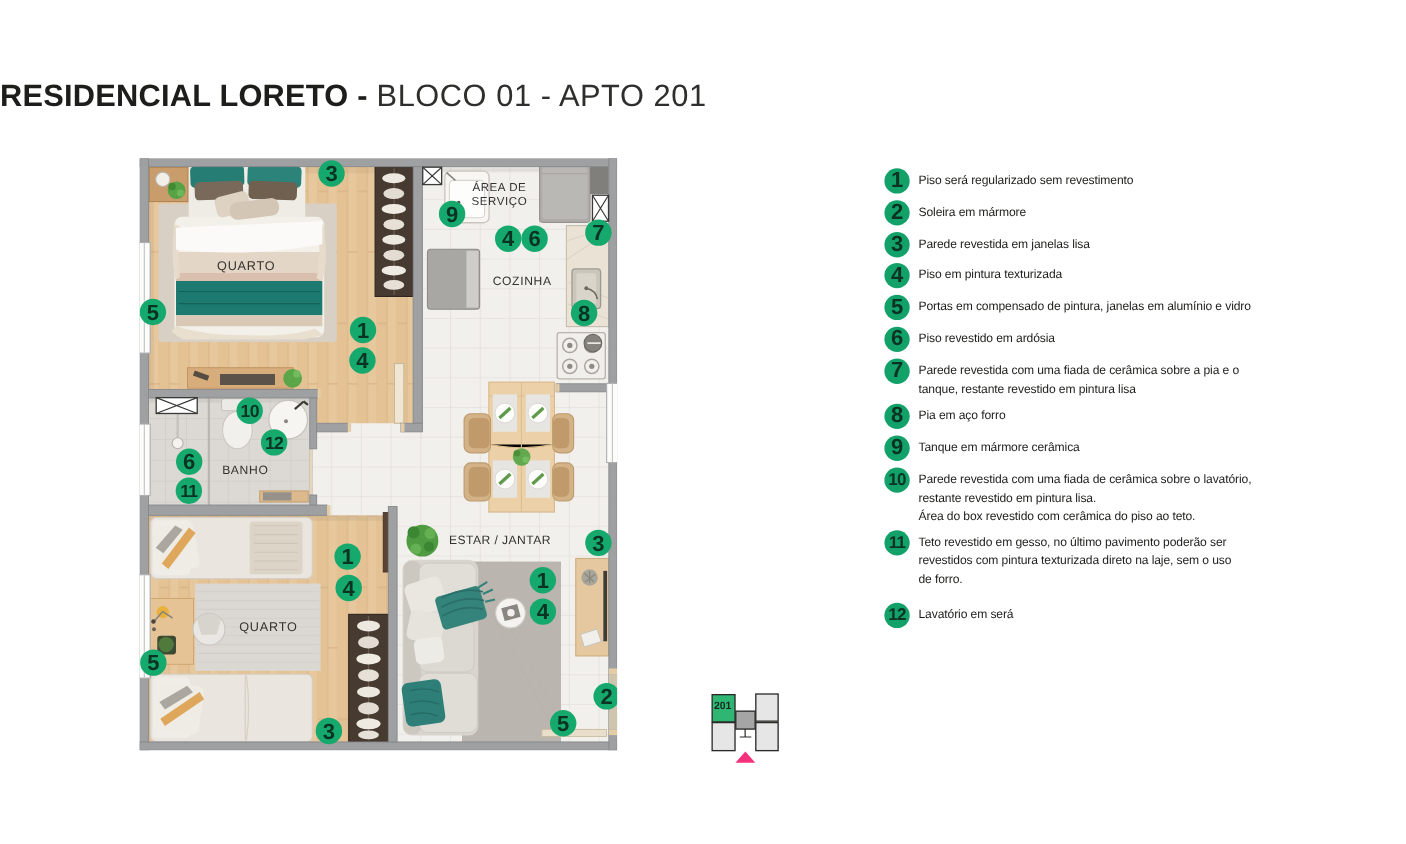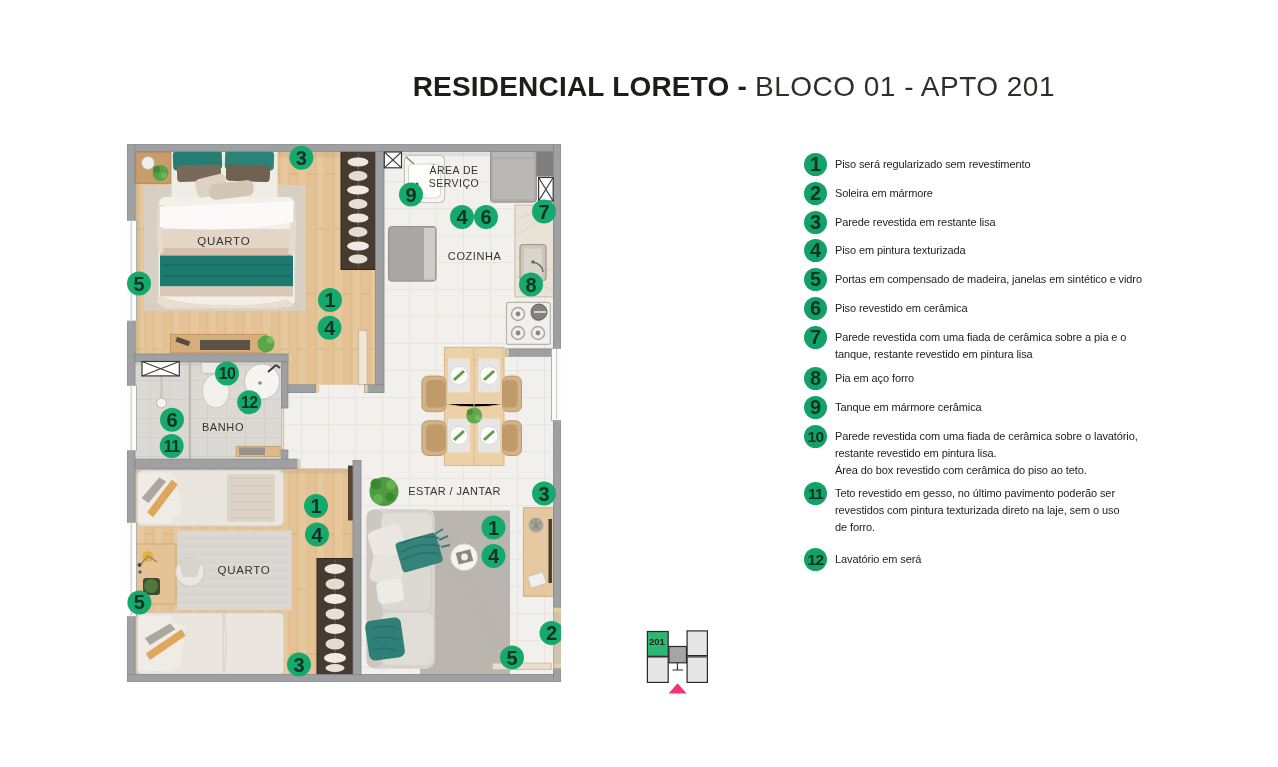--- a/index.html
+++ b/index.html
@@ -1,17 +1,17 @@
 <!DOCTYPE html>
 <html><head>
 <meta charset="utf-8">
 <style>
 html,body{margin:0;padding:0;}
 body{width:1278px;height:767px;background:#ffffff;font-family:"Liberation Sans",sans-serif;position:relative;overflow:hidden;}
-.title{position:absolute;top:71px;left:0;width:1055px;text-align:right;font-size:28px;color:#1d1d1b;letter-spacing:0.2px;white-space:nowrap;}
+.title{position:absolute;top:71px;left:0;width:1055px;text-align:left;font-size:28px;color:#1d1d1b;letter-spacing:0.2px;white-space:nowrap;}
 .title b{font-weight:bold;}
 .title span{font-weight:normal;color:#2e2e2c;letter-spacing:0.5px;}
 .leg-item{position:absolute;left:804px;}
 .leg-c{position:absolute;left:0;width:23px;height:23px;border-radius:50%;background:#12a169;color:#0b3323;font-weight:bold;text-align:center;}
 .leg-c.d1{font-size:20px;line-height:23px;}
 .leg-c.d2{font-size:15.5px;line-height:23px;letter-spacing:-0.6px;}
 .leg-t{position:absolute;left:31px;font-size:11px;line-height:16.8px;color:#1d1d1b;white-space:nowrap;letter-spacing:-0.1px;}
 </style>
 </head>
 <body>
@@ -457,36 +457,36 @@
     <div class="leg-t" style="top:-8.4px">Piso será regularizado sem revestimento</div>
   </div>
 
 <div class="leg-item" style="top:193.4px">
     <div class="leg-c d1" style="top:-11.5px">2</div>
     <div class="leg-t" style="top:-8.4px">Soleira em mármore</div>
   </div>
 
 <div class="leg-item" style="top:222.1px">
     <div class="leg-c d1" style="top:-11.5px">3</div>
-    <div class="leg-t" style="top:-8.4px">Parede revestida em restante lisa</div>
+    <div class="leg-t" style="top:-8.4px">Parede revestida em janelas lisa</div>
   </div>
 
 <div class="leg-item" style="top:250.8px">
     <div class="leg-c d1" style="top:-11.5px">4</div>
     <div class="leg-t" style="top:-8.4px">Piso em pintura texturizada</div>
   </div>
 
 <div class="leg-item" style="top:279.6px">
     <div class="leg-c d1" style="top:-11.5px">5</div>
-    <div class="leg-t" style="top:-8.4px">Portas em compensado de madeira, janelas em sintético e vidro</div>
+    <div class="leg-t" style="top:-8.4px">Portas em compensado de pintura, janelas em alumínio e vidro</div>
   </div>
 
 <div class="leg-item" style="top:308.3px">
     <div class="leg-c d1" style="top:-11.5px">6</div>
-    <div class="leg-t" style="top:-8.4px">Piso revestido em cerâmica</div>
+    <div class="leg-t" style="top:-8.4px">Piso revestido em ardósia</div>
   </div>
 
 <div class="leg-item" style="top:337.3px">
     <div class="leg-c d1" style="top:-11.5px">7</div>
     <div class="leg-t" style="top:-8.4px">Parede revestida com uma fiada de cerâmica sobre a pia e o<br>tanque, restante revestido em pintura lisa</div>
   </div>
 
 <div class="leg-item" style="top:378.7px">
     <div class="leg-c d1" style="top:-11.5px">8</div>
     <div class="leg-t" style="top:-8.4px">Pia em aço forro</div>

